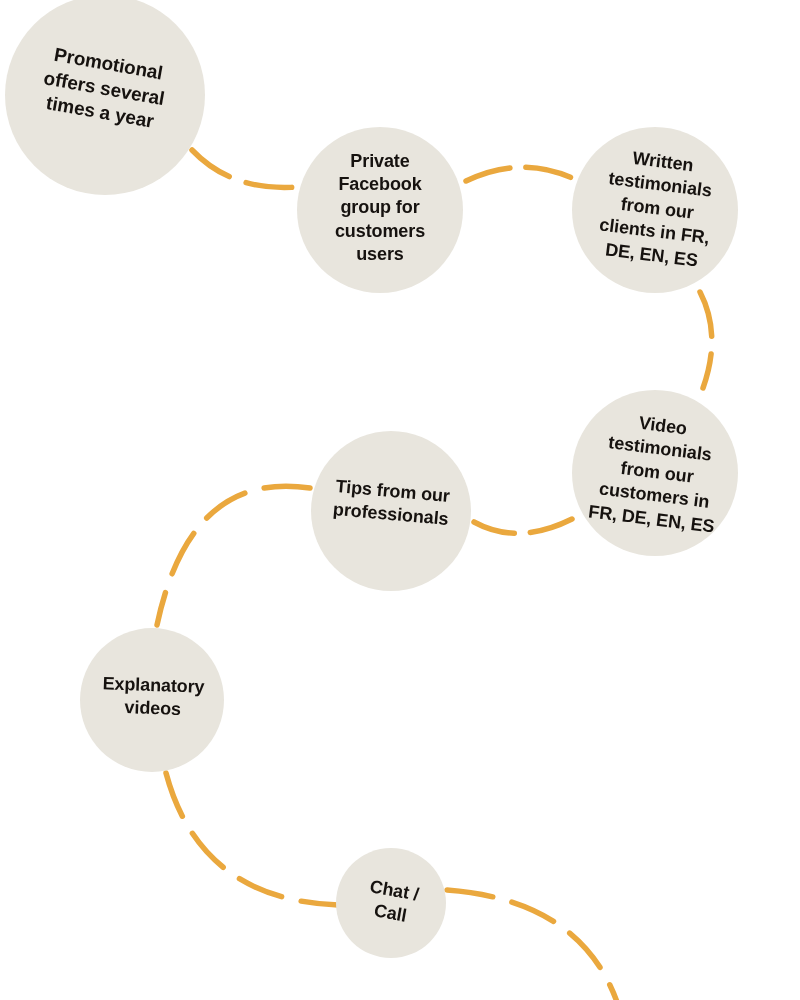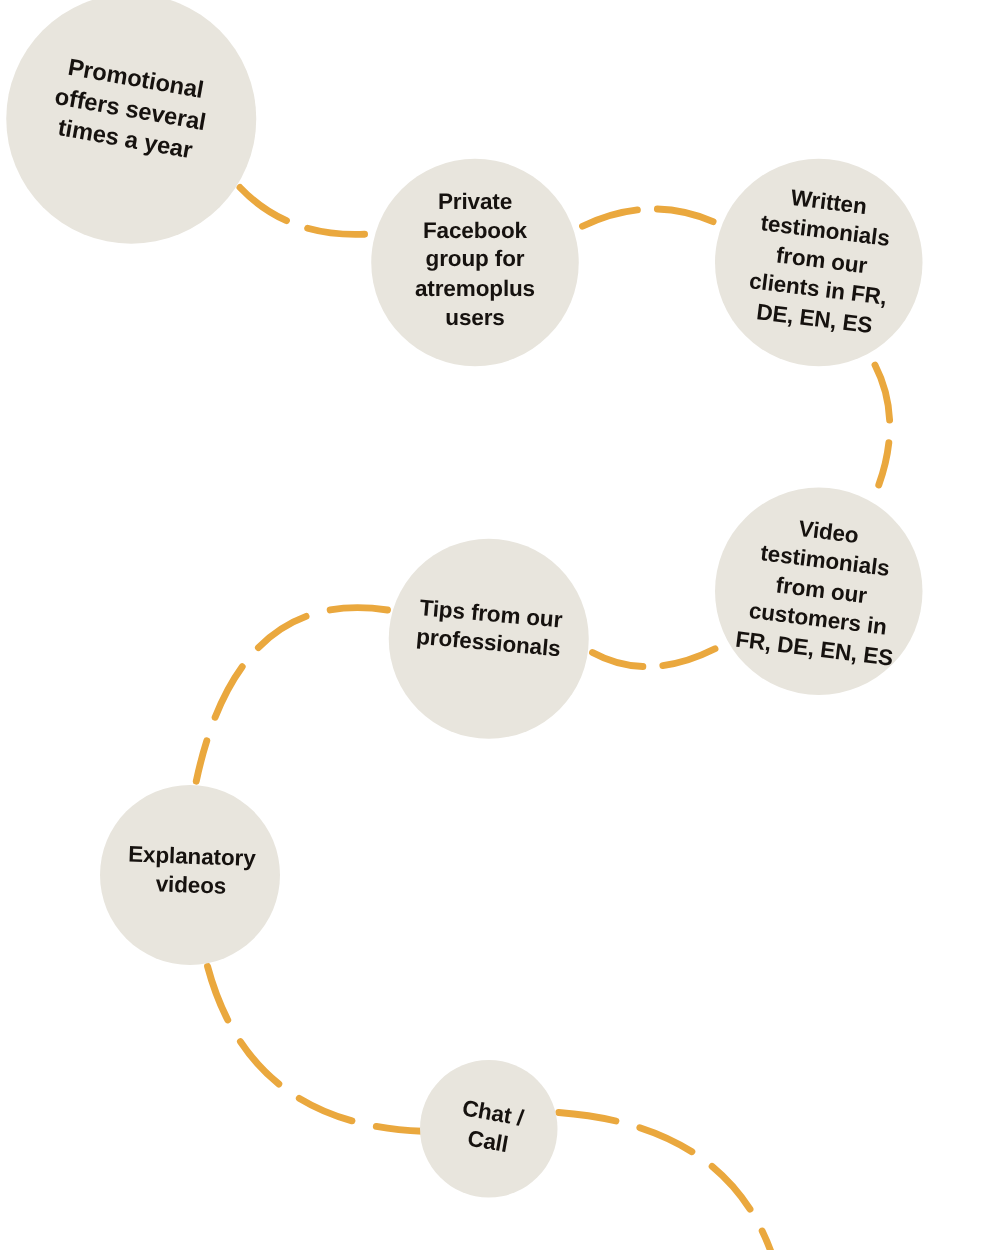--- a/index.html
+++ b/index.html
@@ -136,21 +136,21 @@
   <div class="node" id="node-promotional-offers">
     <div class="node-label">Promotional
 offers several
 times a year</div>
   </div>
 
   <div class="node" id="node-private-facebook-group">
     <div class="node-label">Private
 Facebook
 group for
-atremoplus
+customers
 users</div>
   </div>
 
   <div class="node" id="node-written-testimonials">
     <div class="node-label">Written
 testimonials
 from our
 clients in FR,
 DE, EN, ES</div>
   </div>

